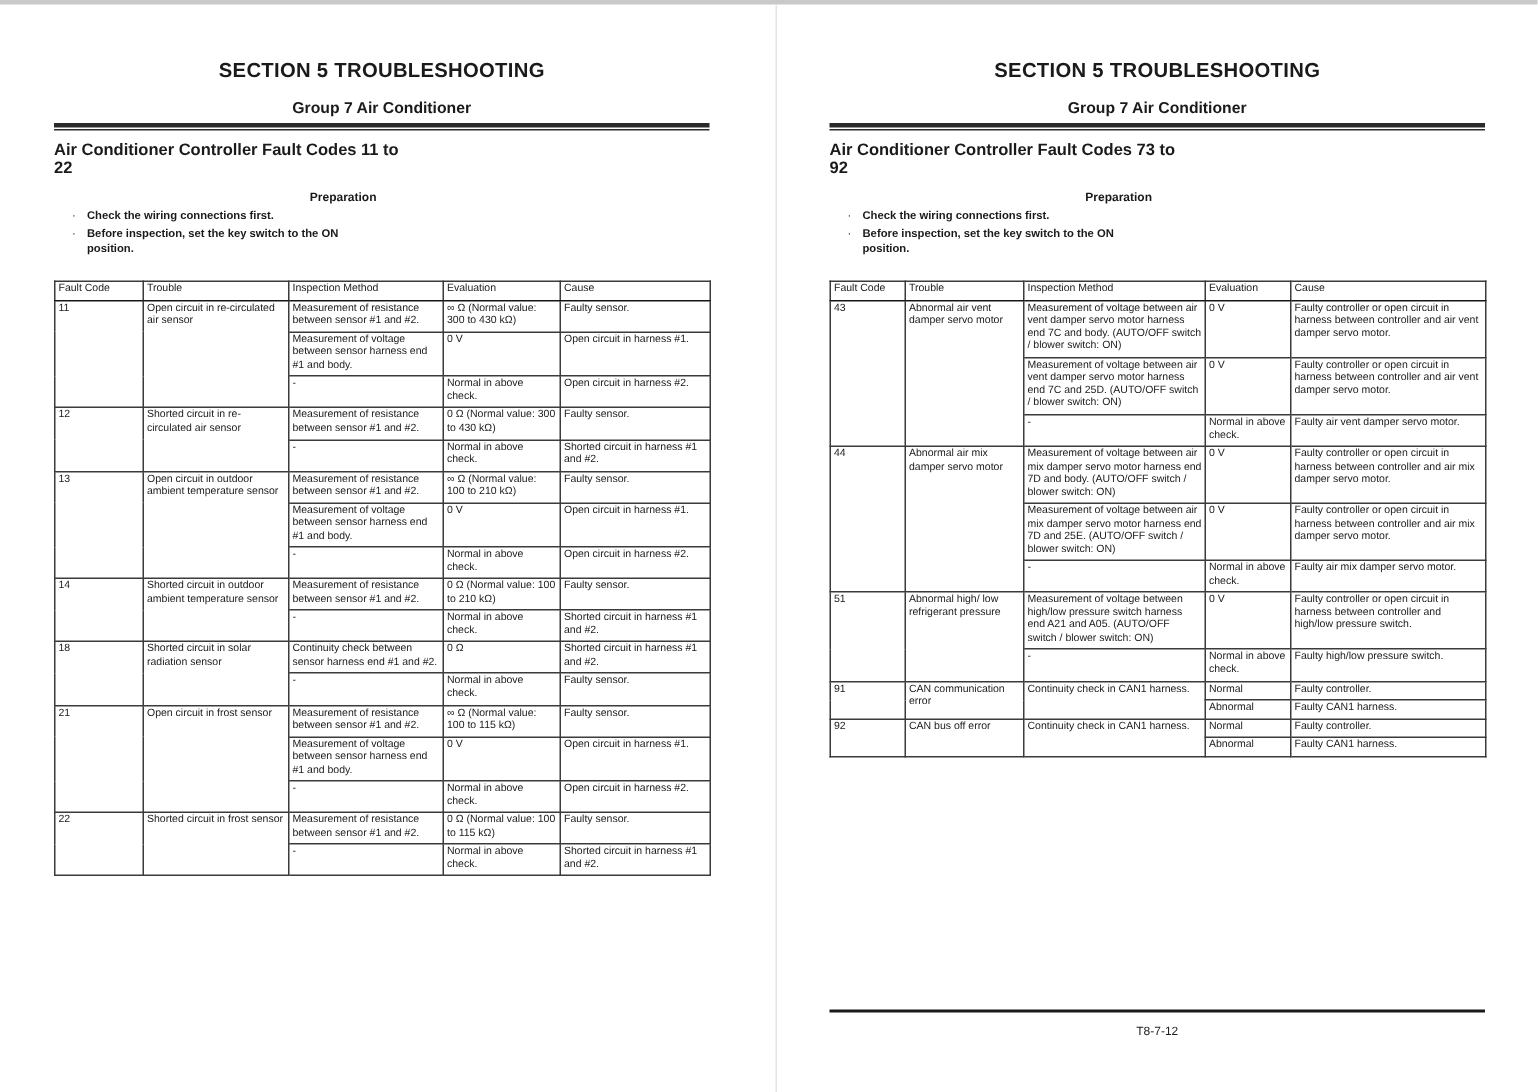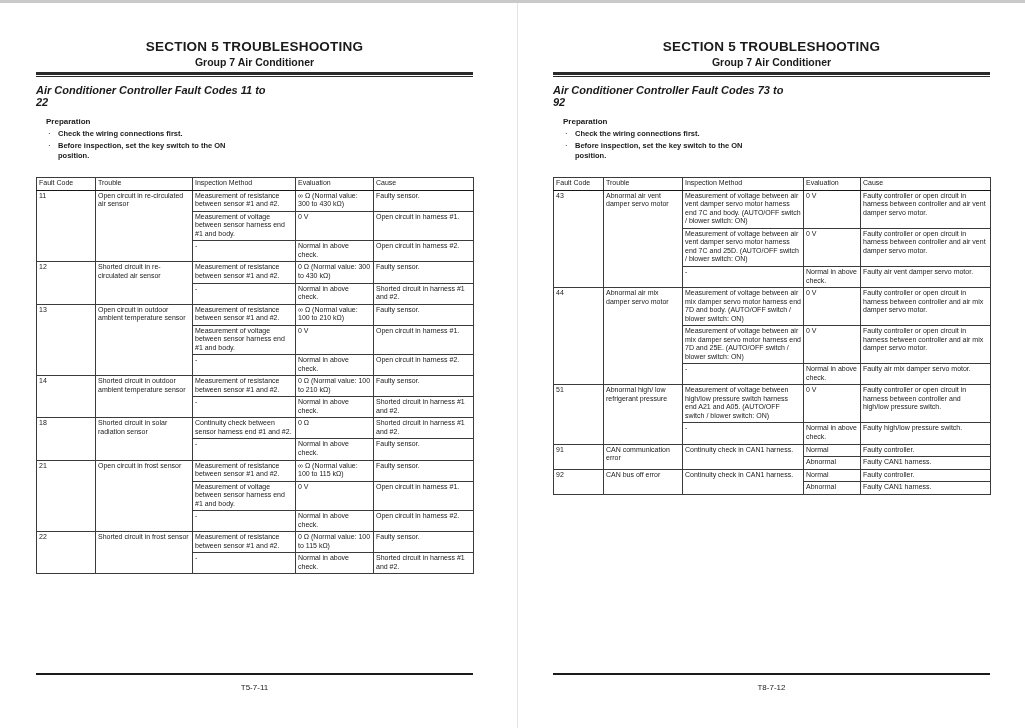--- a/index.html
+++ b/index.html
@@ -6,27 +6,27 @@
   body {
     width:1025px; height:728px; background:#ffffff; position:relative;
     overflow:hidden; font-family:"Liberation Sans", sans-serif; color:#1a1a1a;
   }
   .top-strip { position:absolute; top:0; left:0; width:1025px; height:3px; background:#c9c9c9; }
   .page-divider { position:absolute; top:3px; left:517px; width:1px; height:725px; background:#e4e4e4; }
   .page { position:absolute; top:0; width:437px; height:652px; }
   .page-left  { left:36px; }
   .page-right { left:553px; }
   .section-title { margin-top:39px; text-align:center; font-size:13.5px; font-weight:bold; letter-spacing:0.2px; }
-  .group-title   { margin-top:2px;  text-align:center; font-size:10.5px; font-weight:bold; }
+  .group-title   { margin-top:12px;  text-align:center; font-size:10.5px; font-weight:bold; }
   .double-rule { margin-top:4px; }
   .double-rule .rule-thick { height:2.5px; background:#2a2a2a; }
   .double-rule .rule-thin  { margin-top:1.5px; height:1px; background:#2a2a2a; }
-  .heading { margin-top:8px; font-size:11px; font-weight:bold; line-height:1.06;font-style:italic; }
+  .heading { margin-top:8px; font-size:11px; font-weight:bold; line-height:1.06; }
   .prep { margin:9px 0 0 10px; width:205px; }
-  .prep-title { font-size:8px; font-weight:bold; }
+  .prep-title { font-size:8px; font-weight:bold;text-align:right; }
   .bullet { display:flex; margin-top:3px; font-size:7.5px; line-height:1.22; }
   .bullet:first-of-type { margin-top:4px; }
   .bullet .dot { flex:none; width:10px; text-align:left; padding-left:2px; }
   .bullet .btxt { width:182px;font-weight:bold; }
   table.fault-table {
     margin-top:17px; border-collapse:collapse; table-layout:fixed; width:437px;
     font-size:7px; line-height:1.22; border:1.5px solid #161616;
   }
   .fault-table th, .fault-table td {
     border:1px solid #3b3b3b; padding:1px 2px 2px 2px; text-align:left;
@@ -178,24 +178,20 @@
           <td>0 Ω (Normal value: 100 to 115 kΩ)</td>
           <td>Faulty sensor.</td>
         </tr>
         <tr>
           <td>-</td>
           <td>Normal in above check.</td>
           <td>Shorted circuit in harness #1 and #2.</td>
         </tr>
       </tbody>
     </table>
-  <div class="footer">
-    <div class="footer-rule"></div>
-    <div class="footer-text">T5-7-11</div>
-  </div>
 </div>
 
 <div class="page page-right">
   <div class="section-title">SECTION 5 TROUBLESHOOTING</div>
   <div class="group-title">Group 7 Air Conditioner</div>
   <div class="double-rule">
     <div class="rule-thick"></div>
     <div class="rule-thin"></div>
   </div>
   <div class="heading">

